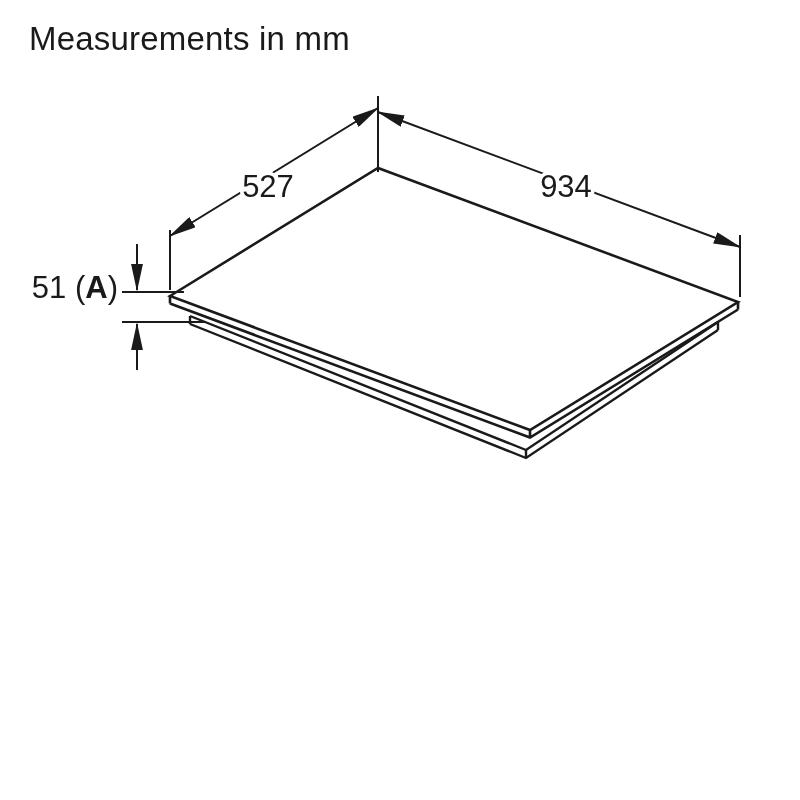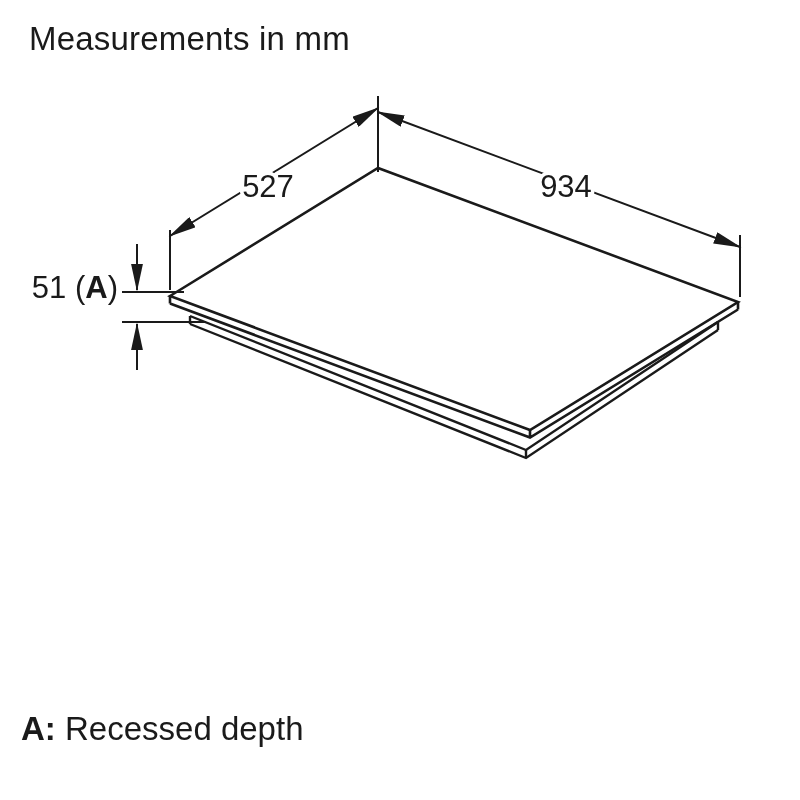--- a/index.html
+++ b/index.html
@@ -93,15 +93,14 @@
       <path d="M122,322 L206,322"></path>
       <line x1="137" y1="244" x2="137" y2="290" marker-end="url(#arrE)"></line>
       <line x1="137" y1="370" x2="137" y2="324" marker-end="url(#arrE)"></line>
     </g>
 
     <text class="dim-label" x="268" y="197" text-anchor="middle">527</text>
     <text class="dim-label" x="566" y="197" text-anchor="middle">934</text>
     <text class="dim-label" x="118" y="298" text-anchor="end"><tspan>51 (</tspan><tspan class="bold" font-weight="bold">A</tspan><tspan>)</tspan></text>
   </svg>
 
-  <div class="footnote"><span class="bold">A:</span><span> Recessed depth</span></div>
 
 </div>
 
 </body></html>

